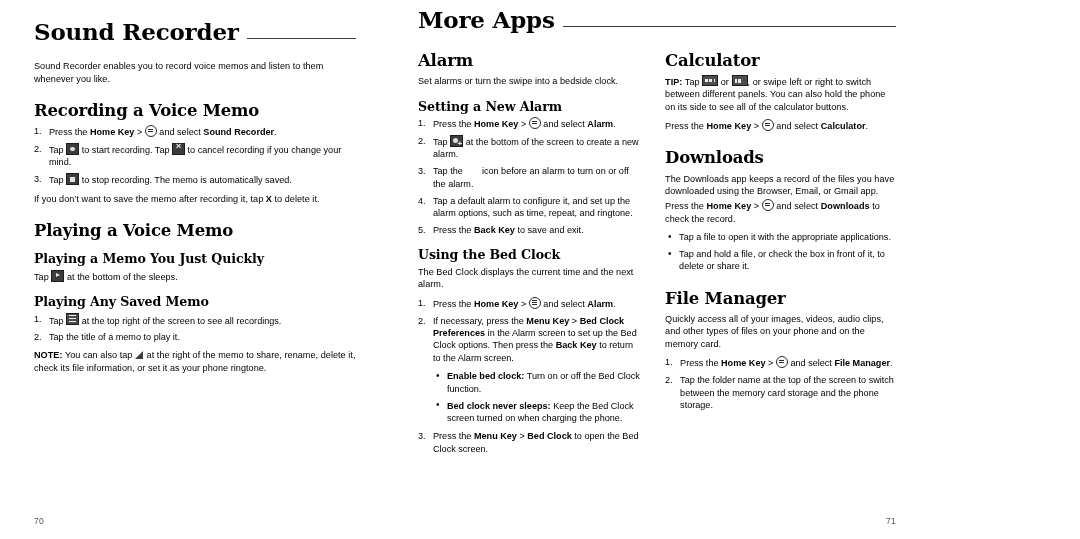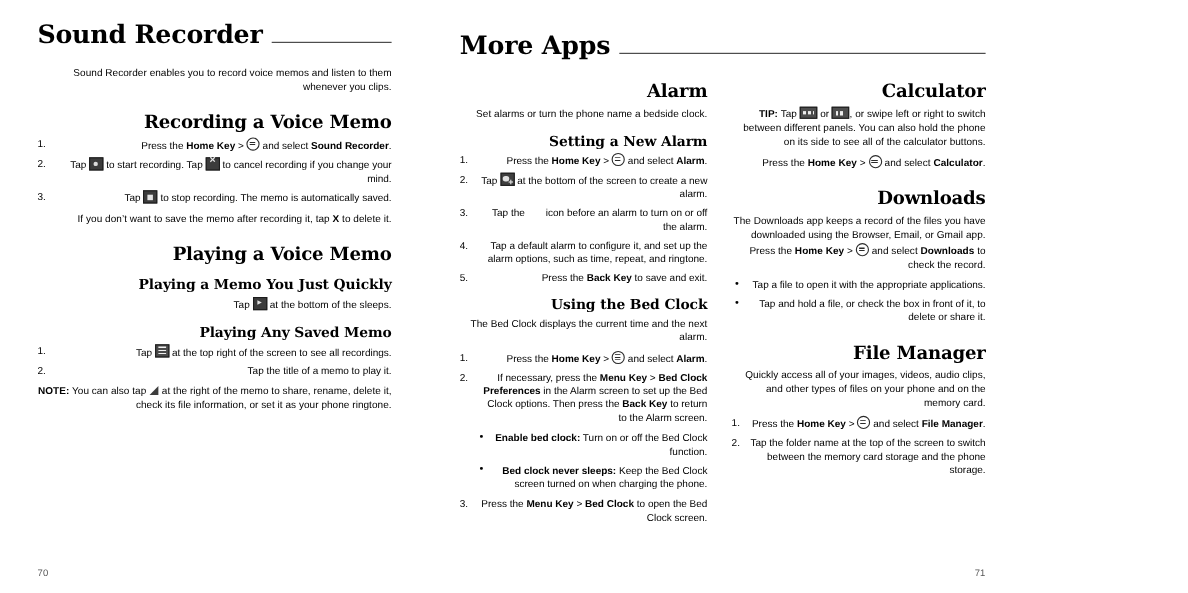--- a/index.html
+++ b/index.html
@@ -3,24 +3,24 @@
 <meta charset="utf-8">
 <style>
   html,body{margin:0;padding:0;}
   body{
     width:1080px;height:539px;
     background:#ffffff;
     font-family:"Liberation Sans", sans-serif;
     color:#000;
     overflow:hidden;
   }
-  .spread{position:relative;width:928px;height:539px;display:flex;text-align:right;}
+  .spread{position:relative;width:928px;height:539px;display:flex;}
   .page{position:relative;height:539px;box-sizing:border-box;}
   .page-left{width:540px;padding:20px 32px 0 34px;}
-  .page-right{width:540px;padding:30px 32px 0 30px;}
+  .page-right{width:540px;padding:8px 32px 0 30px;}
 
   
   .chapter-head{
     display:flex;align-items:flex-end;gap:8px;
     margin:0 0 16px 0;
   }
   .chapter-title{
     font-family:"DejaVu Serif", serif;
     font-weight:bold;
     font-size:23px;
@@ -223,21 +223,21 @@
 
 <div class="spread">
 
   <div class="page page-left">
 
     <div class="chapter-head">
       <div class="chapter-title">Sound Recorder</div>
       <div class="chapter-rule"></div>
     </div>
 
-    <p class="body">Sound Recorder enables you to record voice memos and listen to them whenever you clips.</p>
+    <p class="body">Sound Recorder enables you to record voice memos and listen to them whenever you like.</p>
 
     <h2 class="sec">Recording a Voice Memo</h2>
 
     <ol class="steps">
       <li><span>Press the </span><b>Home Key</b><span> &gt; </span><span class="ic ic-apps"></span><span> and select </span><b>Sound Recorder</b><span>.</span></li>
       <li><span>Tap </span><span class="ic ic-sq ic-rec"></span><span> to start recording. Tap </span><span class="ic ic-sq ic-cancel"></span><span> to cancel recording if you change your mind.</span></li>
       <li><span>Tap </span><span class="ic ic-sq ic-stop"></span><span> to stop recording. The memo is automatically saved.</span></li>
     </ol>
 
     <p class="body"><span>If you don’t want to save the memo after recording it, tap </span><b>X</b><span> to delete it.</span></p>
@@ -263,21 +263,21 @@
     <div class="chapter-head">
       <div class="chapter-title">More Apps</div>
       <div class="chapter-rule"></div>
     </div>
 
     <div class="cols">
 
       <div class="col col-a">
 
         <h2 class="sec tight" style="margin-top:4px;">Alarm</h2>
-        <p class="body">Set alarms or turn the phone name a bedside clock.</p>
+        <p class="body">Set alarms or turn the swipe into a bedside clock.</p>
 
         <h3 class="sub">Setting a New Alarm</h3>
         <ol class="steps">
           <li><span>Press the </span><b>Home Key</b><span> &gt; </span><span class="ic ic-apps"></span><span> and select </span><b>Alarm</b><span>.</span></li>
           <li><span>Tap </span><span class="ic ic-alarmadd"></span><span> at the bottom of the screen to create a new alarm.</span></li>
           <li><span>Tap the </span><span class="ic ic-blank"></span><span> icon before an alarm to turn on or off the alarm.</span></li>
           <li>Tap a default alarm to configure it, and set up the alarm options, such as time, repeat, and ringtone.</li>
           <li><span>Press the </span><b>Back Key</b><span> to save and exit.</span></li>
         </ol>
 

